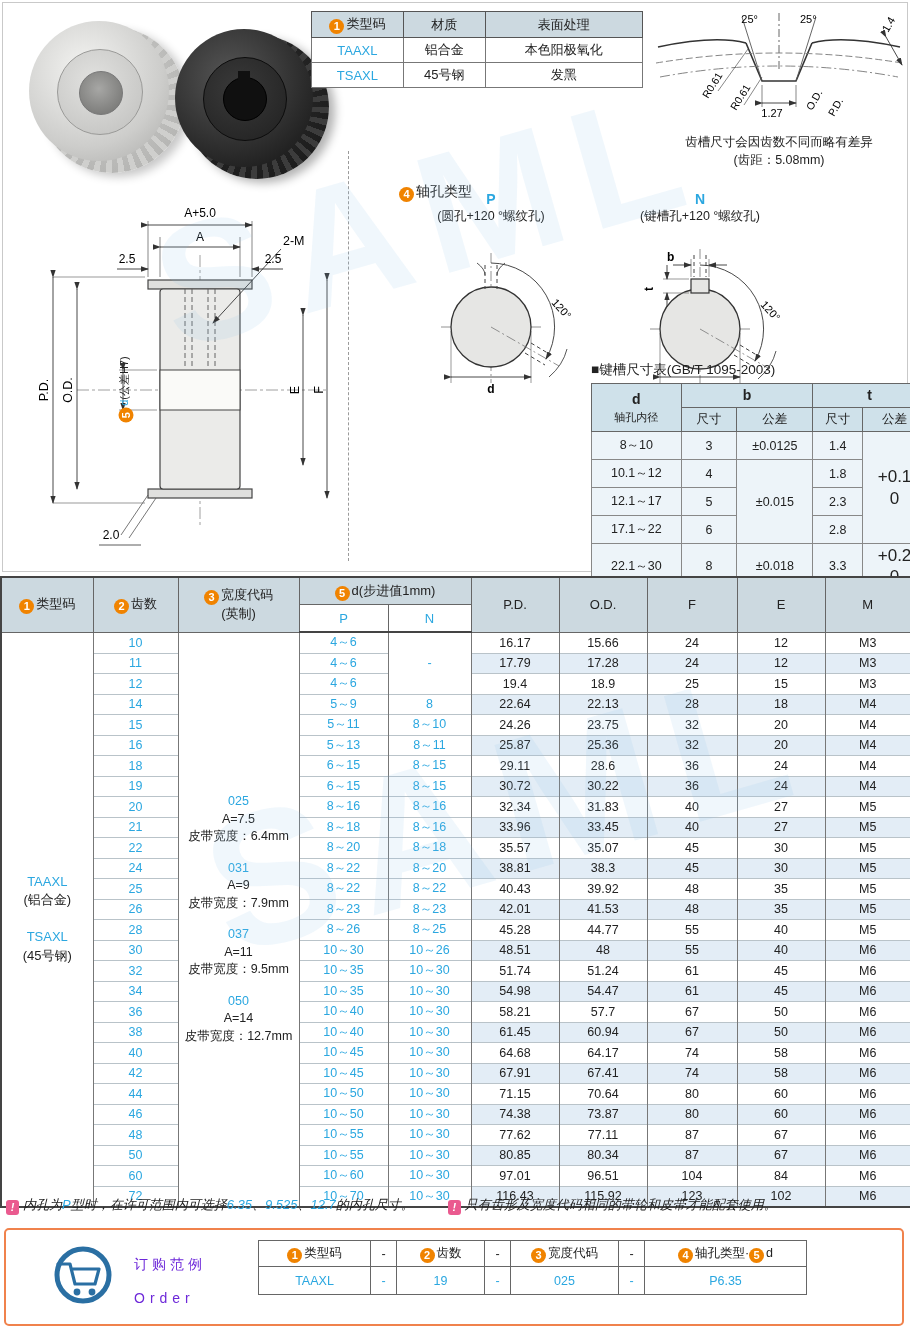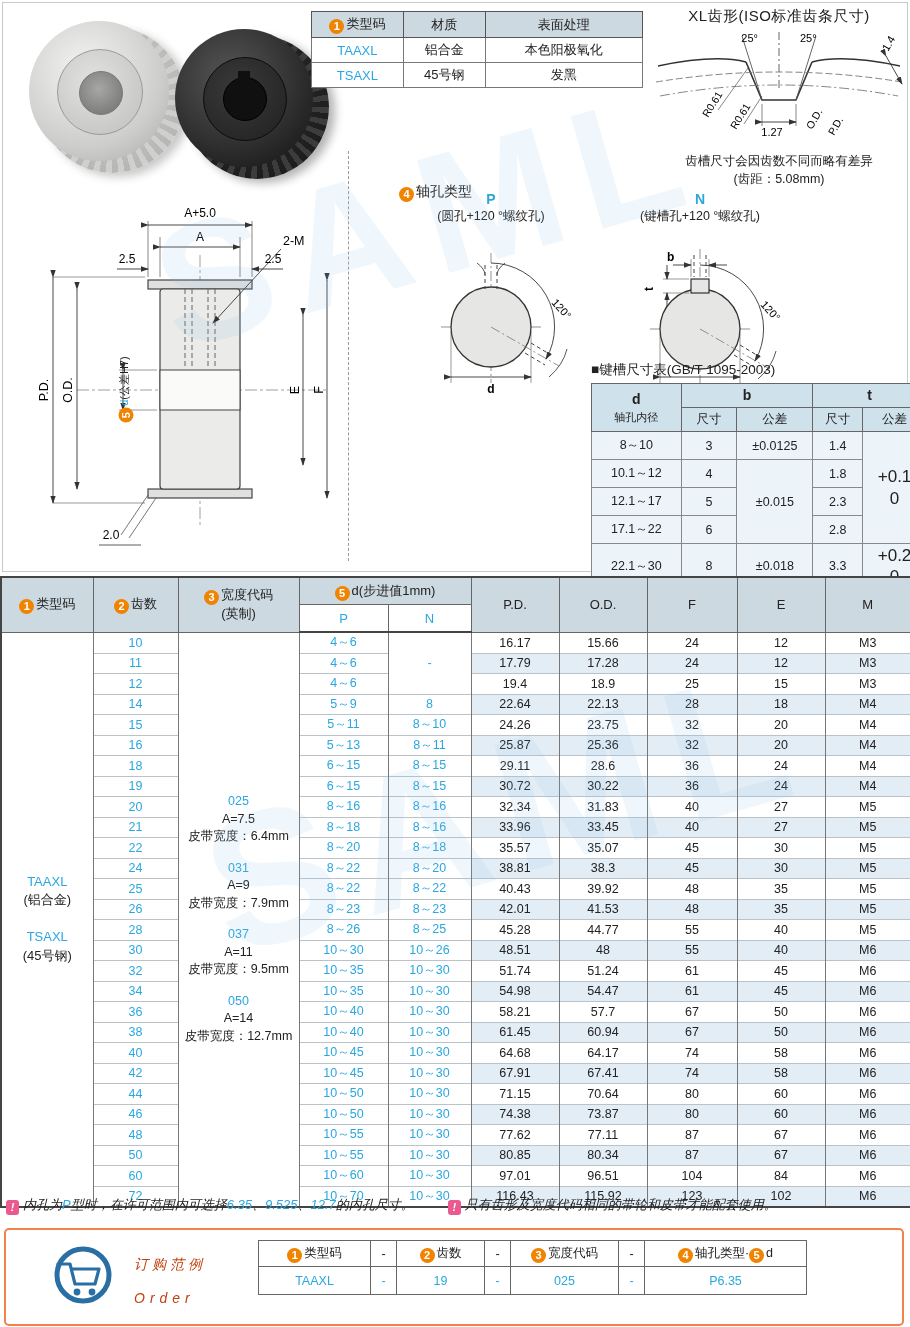--- a/index.html
+++ b/index.html
@@ -58,21 +58,21 @@
   #typeCell{font-size:13px;line-height:1.45;background:#fff;}
   #typeCell .gap{margin-top:18px;}
   #widthCell{vertical-align:middle;background:#fff;}
   .wb{margin:14px 0;line-height:1.4;font-size:12.5px;}
   
   .notes{position:absolute;left:6px;top:1196px;width:900px;font-size:13px;display:flex;gap:34px;white-space:nowrap;font-style:italic;}
   
   .orderBox{position:absolute;left:4px;top:1228px;width:896px;height:94px;border:2px solid #f0824c;
             border-radius:5px;}
   .cart{position:absolute;left:44px;top:14px;}
-  .ordName{position:absolute;left:128px;top:26px;font-size:14px;color:#c2410c;font-style:italic;}
+  .ordName{position:absolute;left:128px;top:26px;font-size:14px;color:#6d28d9;}
   .ordName .cn{letter-spacing:4px;}
   .ordName .en{letter-spacing:5px;margin-top:16px;}
   .ordTabWrap{position:absolute;left:252px;top:10px;}
   .ordtab{border:1px solid #666;text-align:center;font-size:12.5px;}
   .ordtab th{font-weight:normal;border:1px solid #666;height:25px;background:#fff;padding:0 6px;}
   .ordtab td{border:1px solid #666;height:25px;color:#2ba7e0;}
   .ordNote{position:absolute;left:254px;top:68px;font-size:12.5px;}
   svg text{font-family:"Liberation Sans","DejaVu Sans",sans-serif;}
 </style>
 </head>
@@ -119,21 +119,20 @@
             <tr>
               <td class="blue">TSAXL</td>
               <td>45号钢</td>
               <td>发黑</td>
             </tr>
           </tbody>
       </table>
     </div>
 
     <div class="tooth">
-      <div class="tt">XL齿形(ISO标准齿条尺寸)</div>
       <svg width="258" height="122" viewBox="0 0 258 122">
         <defs>
           <marker id="ar" markerWidth="9" markerHeight="8" refX="8" refY="3" orient="auto">
             <path d="M0,0L9,3L0,6z" fill="#333"></path>
           </marker>
         </defs>
         <line x1="129" y1="6" x2="129" y2="62" stroke="#666" stroke-width="1" stroke-dasharray="8 3 2 3"></line>
 
         <path d="M8,40 Q65,28 96,36" fill="none" stroke="#333" stroke-width="1.6"></path>
         <path d="M162,36 Q193,28 250,40" fill="none" stroke="#333" stroke-width="1.6"></path>

